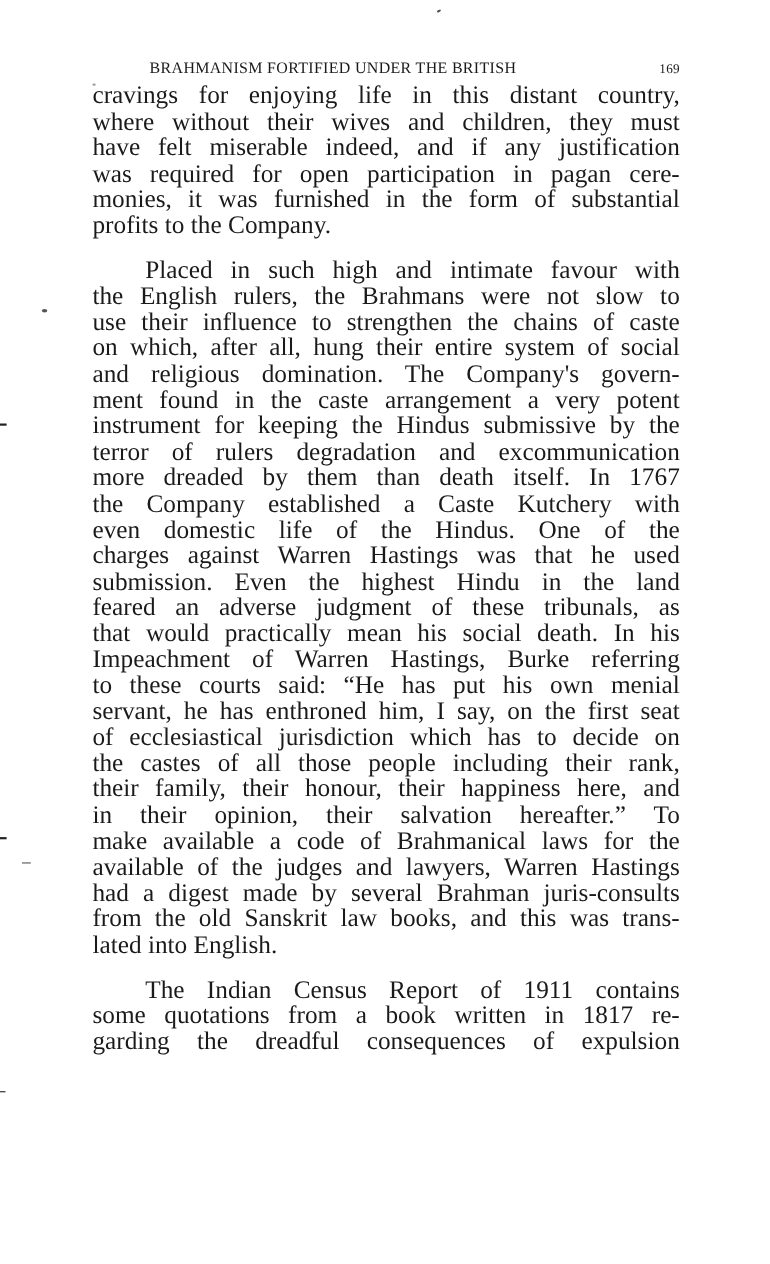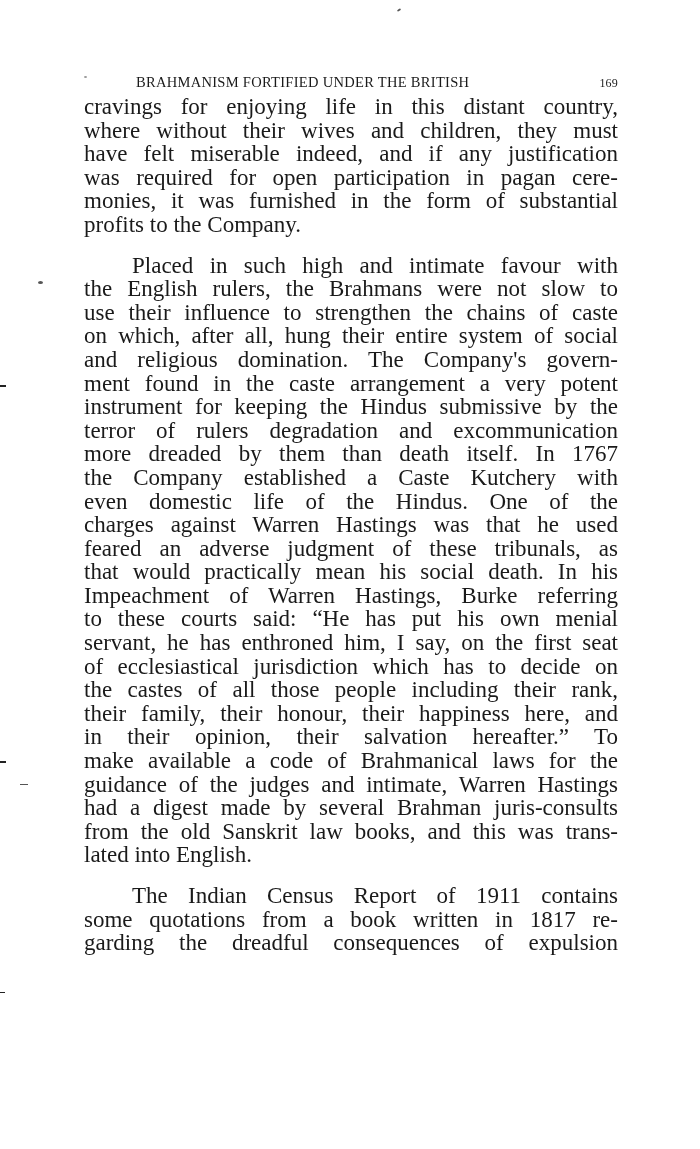--- a/index.html
+++ b/index.html
@@ -11,21 +11,21 @@
       width: 700px;
       height: 1149px;
       position: relative;
       overflow: hidden;
       font-family: "Liberation Serif", "DejaVu Serif", serif;
       color: #1a1a1a;
     }
     .page {
       position: absolute;
       left: 84px;
-      top: 74px;
+      top: 54px;
       width: 534px;
     }
     .running-head {
       display: flex;
       justify-content: space-between;
       align-items: baseline;
       font-size: 15.5px;
       letter-spacing: 0.2px;
       margin-bottom: 4px;
       padding-left: 52px;
@@ -98,31 +98,32 @@
       <span class="line">use their influence to strengthen the chains of caste</span>
       <span class="line">on which, after all, hung their entire system of social</span>
       <span class="line">and religious domination.  The Company's govern-</span>
       <span class="line">ment found in the caste arrangement a very potent</span>
       <span class="line">instrument for keeping the Hindus submissive by the</span>
       <span class="line">terror of rulers degradation and excommunication</span>
       <span class="line">more dreaded by them than death itself.  In 1767</span>
       <span class="line">the Company established a Caste  Kutchery with</span>
       <span class="line">even domestic  life of the  Hindus.  One of the</span>
       <span class="line">charges against Warren Hastings was that he used</span>
+      <span class="line">submission.  Even the highest Hindu in the land</span>
       <span class="line">feared an adverse  judgment of these tribunals, as</span>
       <span class="line">that would practically mean his social death.  In his</span>
       <span class="line">Impeachment of Warren Hastings, Burke referring</span>
       <span class="line">to these courts said:  “He has put his own menial</span>
       <span class="line">servant, he has enthroned him, I say, on the first seat</span>
       <span class="line">of ecclesiastical jurisdiction which has to decide on</span>
       <span class="line">the castes of all those people including their rank,</span>
       <span class="line">their family, their honour, their happiness here, and</span>
       <span class="line">in their opinion,  their salvation  hereafter.”  To</span>
       <span class="line">make available a code of Brahmanical laws for the</span>
-      <span class="line">guidance of the judges and intimate, Warren Hastings</span>
+      <span class="line">available of the judges and lawyers, Warren Hastings</span>
       <span class="line">had a digest made by several Brahman juris-consults</span>
       <span class="line">from the old Sanskrit law books, and this was trans-</span>
       <span class="line last">lated into English.</span>
     </p>
     <div class="para-gap"></div>
     <p>
       <span class="line indent">The Indian Census  Report of 1911 contains</span>
       <span class="line">some quotations from a book written in 1817 re-</span>
       <span class="line">garding the dreadful consequences of expulsion</span>
     </p>

